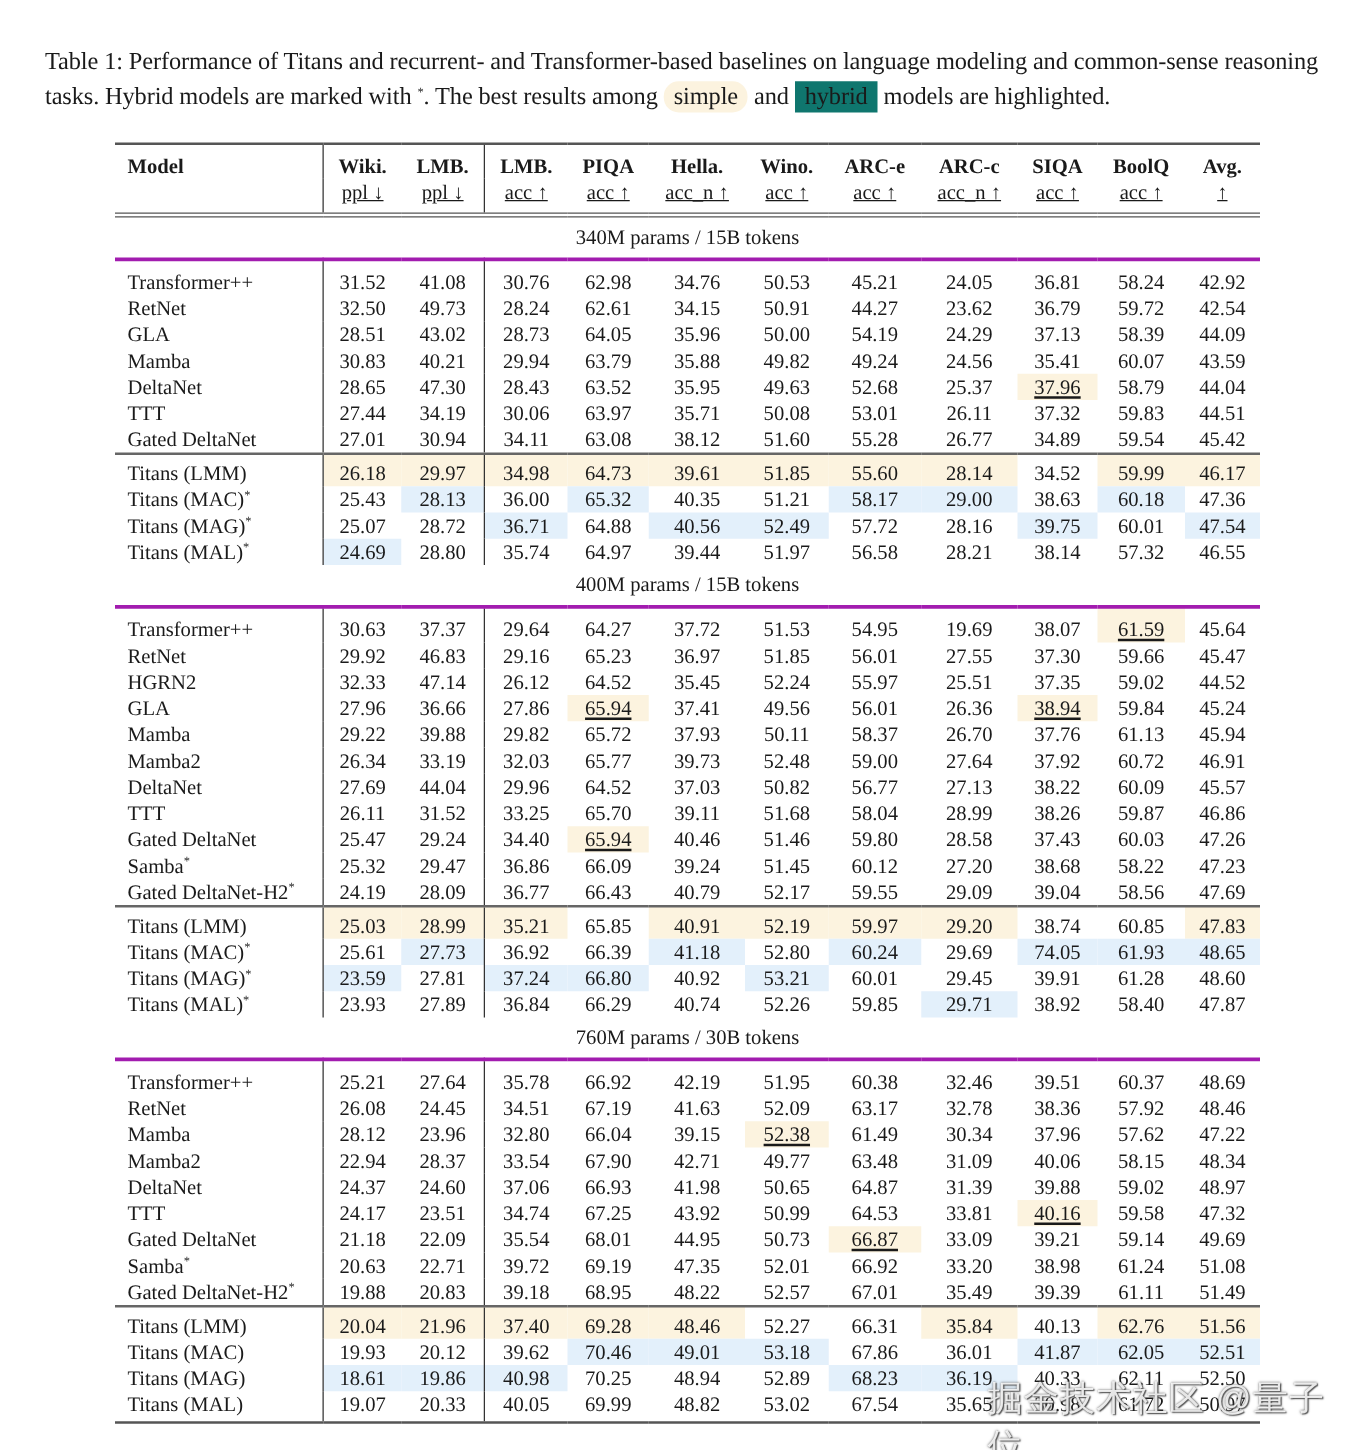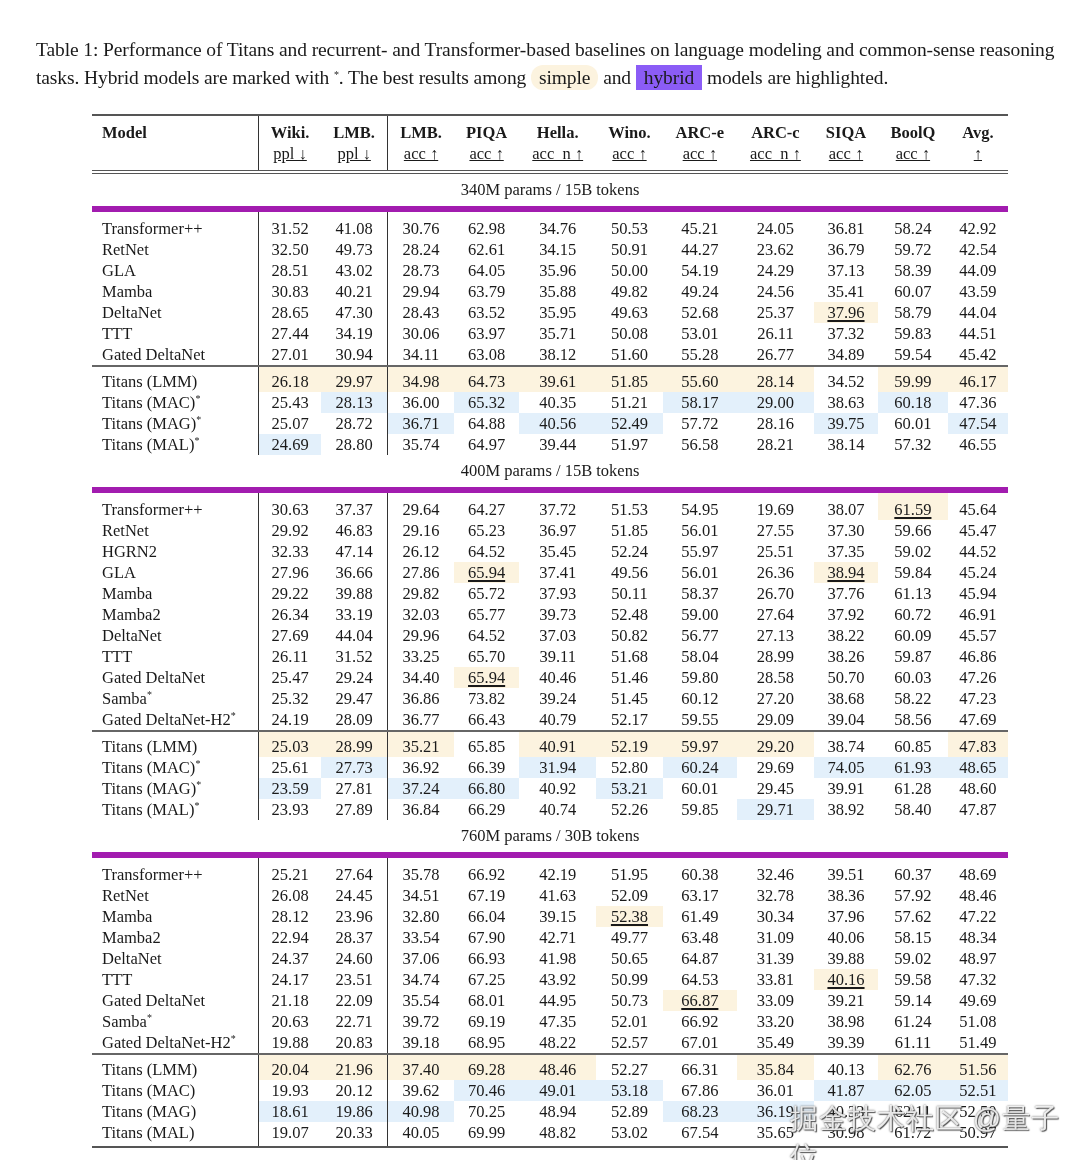--- a/index.html
+++ b/index.html
@@ -5,32 +5,32 @@
   html, body { margin: 0; padding: 0; background: #ffffff; }
   body {
     width: 1080px; height: 1160px; position: relative; overflow: hidden;
     font-family: "Liberation Serif", "DejaVu Serif", serif; color: #1a1a1a;
   }
   .caption {
     position: absolute; left: 36px; top: 36px; width: 1030px;
     font-size: 19.5px; line-height: 28px; letter-spacing: -0.1px;
   }
   .hl-simple { background: #fcf3df; padding: 2px 8px; border-radius: 12px; }
-  .hl-hybrid { background: #8b5cf6; padding: 2px 8px; }
+  .hl-hybrid { background: #0f766e; padding: 2px 8px; }
 
   table.res {
     position: absolute; left: 92px; top: 114px; width: 916px;
     border-collapse: collapse; font-size: 16.5px; line-height: 21px;
   }
   table.res td, table.res th { padding: 0 6px; text-align: center; white-space: nowrap; }
   table.res td.model, table.res th.model { text-align: left; padding-left: 10px; width: 150px; }
   .vl { border-left: 1.5px solid #333; }
   thead tr.top th { border-top: 2.5px solid #555; padding-top: 6px; font-weight: bold; }
   thead tr.sub th { font-weight: normal; padding-bottom: 6px; border-bottom: 4px double #555; text-decoration: underline; }
-  tr.section td { padding: 5px 0 6px 0; border-bottom: 6px solid #a21caf; text-align: center; font-family: Liberation Serif, serif; }
+  tr.section td { padding: 5px 0 6px 0; border-bottom: 3px solid #a21caf; text-align: center; font-family: Liberation Serif, serif; }
   tr.grp-start td { padding-top: 6px; }
   tr.titans-first td { border-top: 2px solid #666; padding-top: 4px; }
   tr.last td { border-bottom: 2.5px solid #555; padding-bottom: 3px; }
   td.s { background: #fcf3df; }
   td.h { background: #e3f0fb; }
   td.u span { text-decoration: underline; text-decoration-thickness: 1.5px; text-underline-offset: 2px; }
   sup { font-size: 10px; vertical-align: 6px; line-height: 0; }
 
   .watermark {
     position: absolute; left: 790px; top: 1100px;
@@ -352,30 +352,30 @@
       <tr class="">
         <td class="model"><span>Gated DeltaNet</span><sup></sup></td>
         <td class="vl"><span>25.47</span></td>
         <td class=""><span>29.24</span></td>
         <td class="vl"><span>34.40</span></td>
         <td class="s u"><span>65.94</span></td>
         <td class=""><span>40.46</span></td>
         <td class=""><span>51.46</span></td>
         <td class=""><span>59.80</span></td>
         <td class=""><span>28.58</span></td>
-        <td class=""><span>50.70</span></td>
+        <td class=""><span>37.43</span></td>
         <td class=""><span>60.03</span></td>
         <td class=""><span>47.26</span></td>
       </tr>
       <tr class="">
         <td class="model"><span>Samba</span><sup>*</sup></td>
         <td class="vl"><span>25.32</span></td>
         <td class=""><span>29.47</span></td>
         <td class="vl"><span>36.86</span></td>
-        <td class=""><span>73.82</span></td>
+        <td class=""><span>66.09</span></td>
         <td class=""><span>39.24</span></td>
         <td class=""><span>51.45</span></td>
         <td class=""><span>60.12</span></td>
         <td class=""><span>27.20</span></td>
         <td class=""><span>38.68</span></td>
         <td class=""><span>58.22</span></td>
         <td class=""><span>47.23</span></td>
       </tr>
       <tr class="">
         <td class="model"><span>Gated DeltaNet-H2</span><sup>*</sup></td>
@@ -404,21 +404,21 @@
         <td class=""><span>38.74</span></td>
         <td class=""><span>60.85</span></td>
         <td class="s"><span>47.83</span></td>
       </tr>
       <tr class="">
         <td class="model"><span>Titans (MAC)</span><sup>*</sup></td>
         <td class="vl"><span>25.61</span></td>
         <td class="h"><span>27.73</span></td>
         <td class="vl"><span>36.92</span></td>
         <td class=""><span>66.39</span></td>
-        <td class="h"><span>31.94</span></td>
+        <td class="h"><span>41.18</span></td>
         <td class=""><span>52.80</span></td>
         <td class="h"><span>60.24</span></td>
         <td class=""><span>29.69</span></td>
         <td class="h"><span>74.05</span></td>
         <td class="h"><span>61.93</span></td>
         <td class="h"><span>48.65</span></td>
       </tr>
       <tr class="">
         <td class="model"><span>Titans (MAG)</span><sup>*</sup></td>
         <td class="vl h"><span>23.59</span></td>

